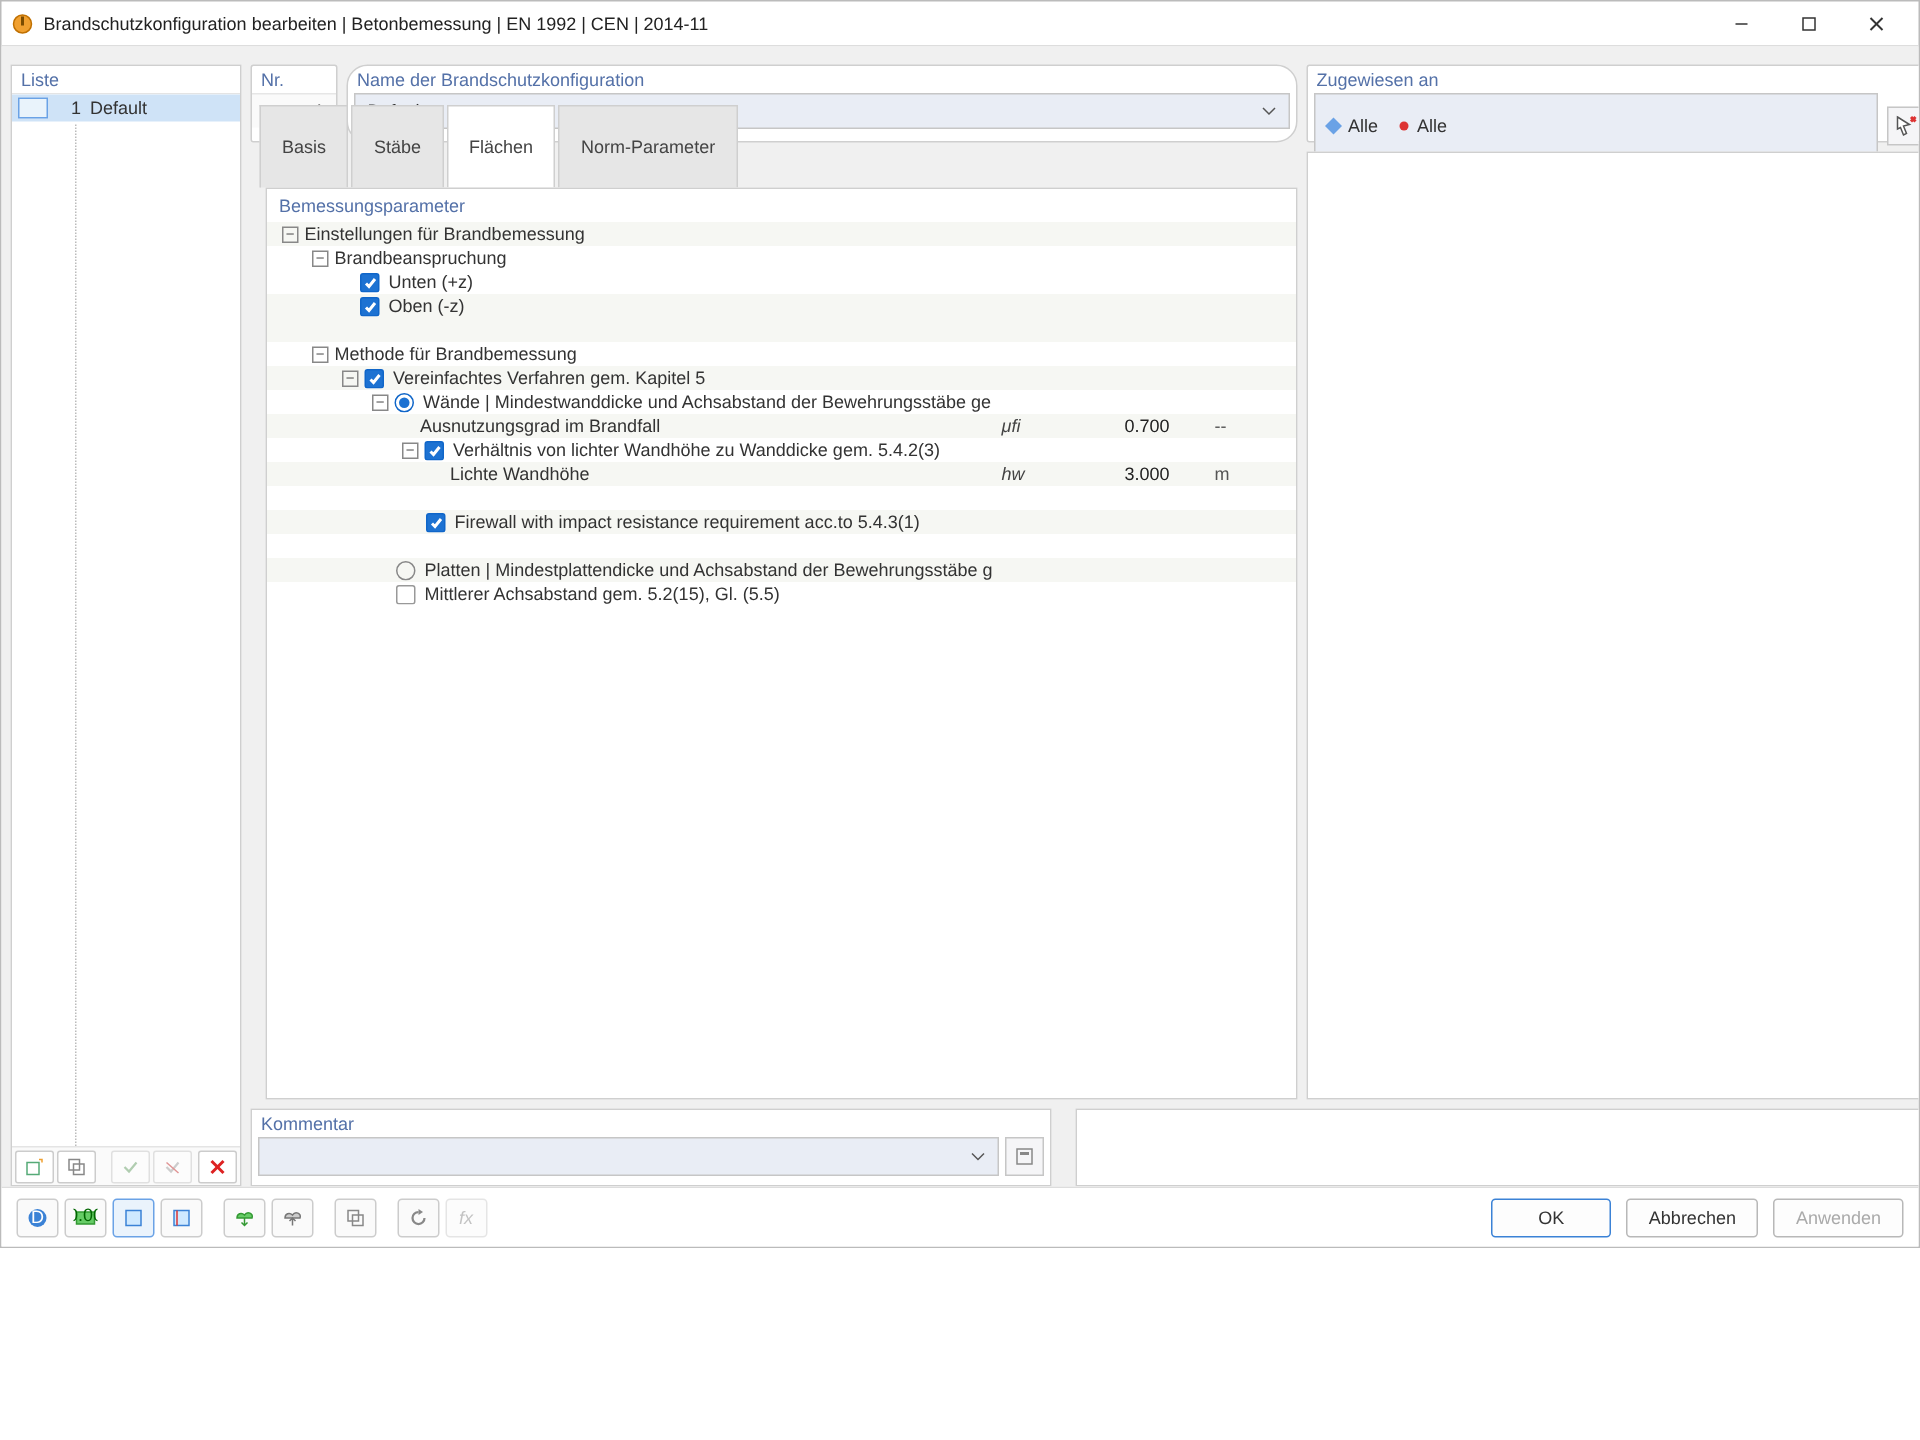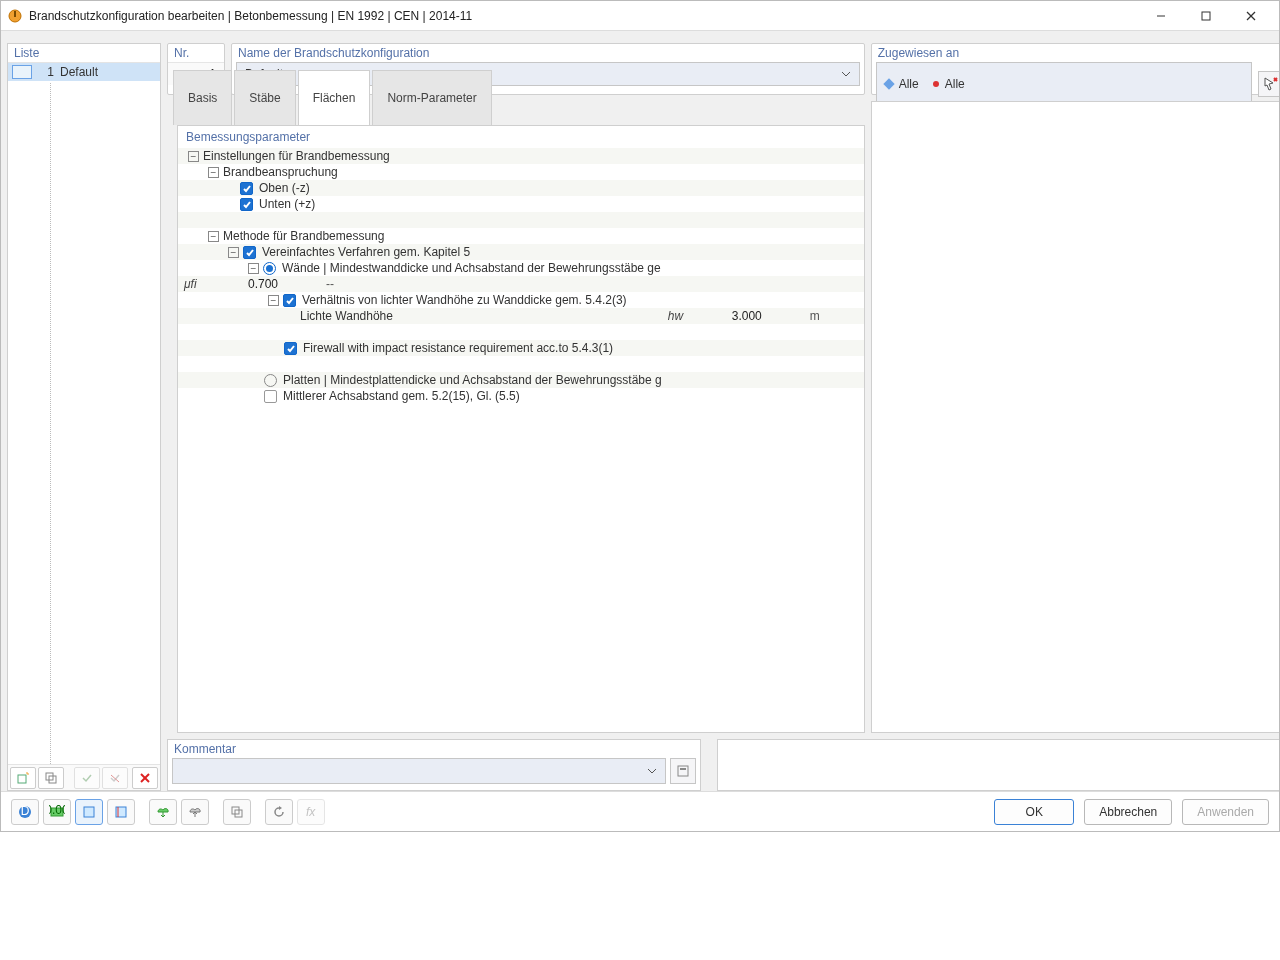--- a/index.html
+++ b/index.html
@@ -10,21 +10,21 @@
   .titlebar .title { flex: 1; color: #222; }
   .titlebar .winbtns { display: flex; gap: 0; }
   .titlebar .winbtn { width: 45px; height: 28px; display: flex; align-items: center; justify-content: center; }
   .titlebar .winbtn svg { stroke: #333; }
   .dialog-body { flex: 1; display: flex; flex-direction: column; background: #f0f0f0; padding: 6px 6px 0 6px; overflow: hidden; }
   .top-row { display: flex; gap: 6px; height: 52px; }
   .panel { background: #fff; border: 1px solid #cfcfcf; border-radius: 2px; display: flex; flex-direction: column; }
   .panel-hdr { color: #5471a8; padding: 2px 6px; font-size: 12px; }
   .nr-panel { width: 58px; }
   .nr-panel .val { text-align: right; padding: 4px 8px; color: #222; background: #fafafa; border-top: 1px solid #e6e6e6; }
-  .name-panel { flex: 1; }
+  .name-panel { flex: 1; border-radius: 14px; }
   .combo { display: flex; align-items: center; justify-content: space-between; background: #e9edf5; border: 1px solid #c6c6c6; margin: 0 4px 4px 4px; padding: 4px 8px; }
   .chev { width: 10px; height: 10px; }
   .assign-panel { width: 418px; display: flex; flex-direction: column; }
   .assign-row { display: flex; align-items: center; gap: 6px; margin: 0 4px 4px 4px; }
   .assign-field { flex: 1; display: flex; align-items: center; gap: 6px; background: #e9edf5; border: 1px solid #c6c6c6; padding: 14px 8px; }
   .assign-icon-btn { width: 26px; height: 26px; border: 1px solid #c6c6c6; background: #f5f5f7; display: flex; align-items: center; justify-content: center; }
   .red-dot { width: 6px; height: 6px; background: #d33; border-radius: 50%; display: inline-block; }
   .blue-dot { width: 8px; height: 8px; background: #6aa2e6; transform: rotate(45deg); display: inline-block; }
 
   .mid-row { flex: 1; display: flex; gap: 6px; margin-top: 6px; min-height: 0; }
@@ -45,21 +45,21 @@
   .tabs { display: flex; align-items: flex-end; height: 24px; margin-left: 6px; }
   .tab { padding: 20px 14px; background: #e6e6e6; border: 1px solid #cfcfcf; border-bottom: none; margin-right: 2px; color: #444; }
   .tab.active { background: #fff; }
   .main-panel { flex: 1; background: #fff; border: 1px solid #cfcfcf; display: flex; flex-direction: column; min-height: 0; margin-left: 10px; }
   .main-hdr { color: #5471a8; padding: 4px 8px; }
   .tree { flex: 1; overflow: auto; font-size: 12px; }
   .row { display: flex; align-items: center; height: 16px; }
   .row.alt { background: #f6f7f3; }
   .cell-label { flex: 1; display: flex; align-items: center; white-space: nowrap; overflow: hidden; }
   .cell-sym { width: 70px; padding-left: 6px; color: #444; font-style: italic; white-space: nowrap; overflow: hidden; }
-  .cell-val { width: 72px; text-align: left; padding-right: 6px; color: #222; }
+  .cell-val { width: 72px; text-align: center; padding-right: 6px; color: #222; }
   .cell-unit { width: 60px; padding-left: 6px; color: #555; }
   .ind { display: inline-block; height: 100%; }
   .tw { width: 11px; height: 11px; border: 1px solid #888; display: inline-flex; align-items: center; justify-content: center; margin: 0 4px; font-size: 10px; line-height: 9px; color: #555; }
   .cb { width: 13px; height: 13px; border-radius: 2px; border: 1px solid #1066c9; background: #1d72d2; display: inline-flex; align-items: center; justify-content: center; margin-right: 6px; }
   .cb svg { stroke: #fff; stroke-width: 2; fill: none; }
   .cb.off { background: #fff; border-color: #999; }
   .rb { width: 13px; height: 13px; border-radius: 50%; border: 1px solid #1066c9; display: inline-flex; align-items: center; justify-content: center; margin-right: 6px; }
   .rb .dot { width: 7px; height: 7px; background: #1d72d2; border-radius: 50%; }
   .rb.off { border-color: #888; }
 
@@ -224,43 +224,43 @@
                 <div class="row">
                   <div class="cell-label">
                       <span class="ind" style="width:26px"></span>
                       <span class="tw">−</span>
                       <span>Brandbeanspruchung</span>
                     </div>
                   <div class="cell-sym"></div>
                     <div class="cell-val"></div>
                     <div class="cell-unit"></div>
                 </div>
-                <div class="row alt">
+                <div class="row">
                   <div class="cell-label">
                       <span class="ind" style="width:62px"></span>
                       <span class="cb">
                         <svg width="9" height="9">
                           <path d="M2 5 L4 7 L8 2"></path>
                         </svg>
                       </span>
-                      <span>Oben (-z)</span>
-                    </div>
-                  <div class="cell-sym"></div>
-                    <div class="cell-val"></div>
-                    <div class="cell-unit"></div>
-                </div>
-                <div class="row">
+                      <span>Unten (+z)</span>
+                    </div>
+                  <div class="cell-sym"></div>
+                    <div class="cell-val"></div>
+                    <div class="cell-unit"></div>
+                </div>
+                <div class="row alt">
                   <div class="cell-label">
                       <span class="ind" style="width:62px"></span>
                       <span class="cb">
                         <svg width="9" height="9">
                           <path d="M2 5 L4 7 L8 2"></path>
                         </svg>
                       </span>
-                      <span>Unten (+z)</span>
+                      <span>Oben (-z)</span>
                     </div>
                   <div class="cell-sym"></div>
                     <div class="cell-val"></div>
                     <div class="cell-unit"></div>
                 </div>
                 <div class="row alt">
                     <div class="cell-label"></div>
                     <div class="cell-sym"></div>
                     <div class="cell-val"></div>
                     <div class="cell-unit"></div>
@@ -298,20 +298,24 @@
                       <span class="rb">
                         <span class="dot"></span>
                       </span>
                       <span>Wände | Mindestwanddicke und Achsabstand der Bewehrungsstäbe ge</span>
                     </div>
                   <div class="cell-sym"></div>
                     <div class="cell-val"></div>
                     <div class="cell-unit"></div>
                 </div>
                 <div class="row alt">
+                  <div class="cell-label">
+                      <span class="ind" style="width:102px"></span>
+                      <span>Ausnutzungsgrad im Brandfall</span>
+                    </div>
                   <div class="cell-sym">μfi</div>
                   <div class="cell-val">0.700</div>
                   <div class="cell-unit">--</div>
                 </div>
                 <div class="row">
                   <div class="cell-label">
                       <span class="ind" style="width:86px"></span>
                       <span class="tw">−</span>
                       <span class="cb">
                         <svg width="9" height="9">

